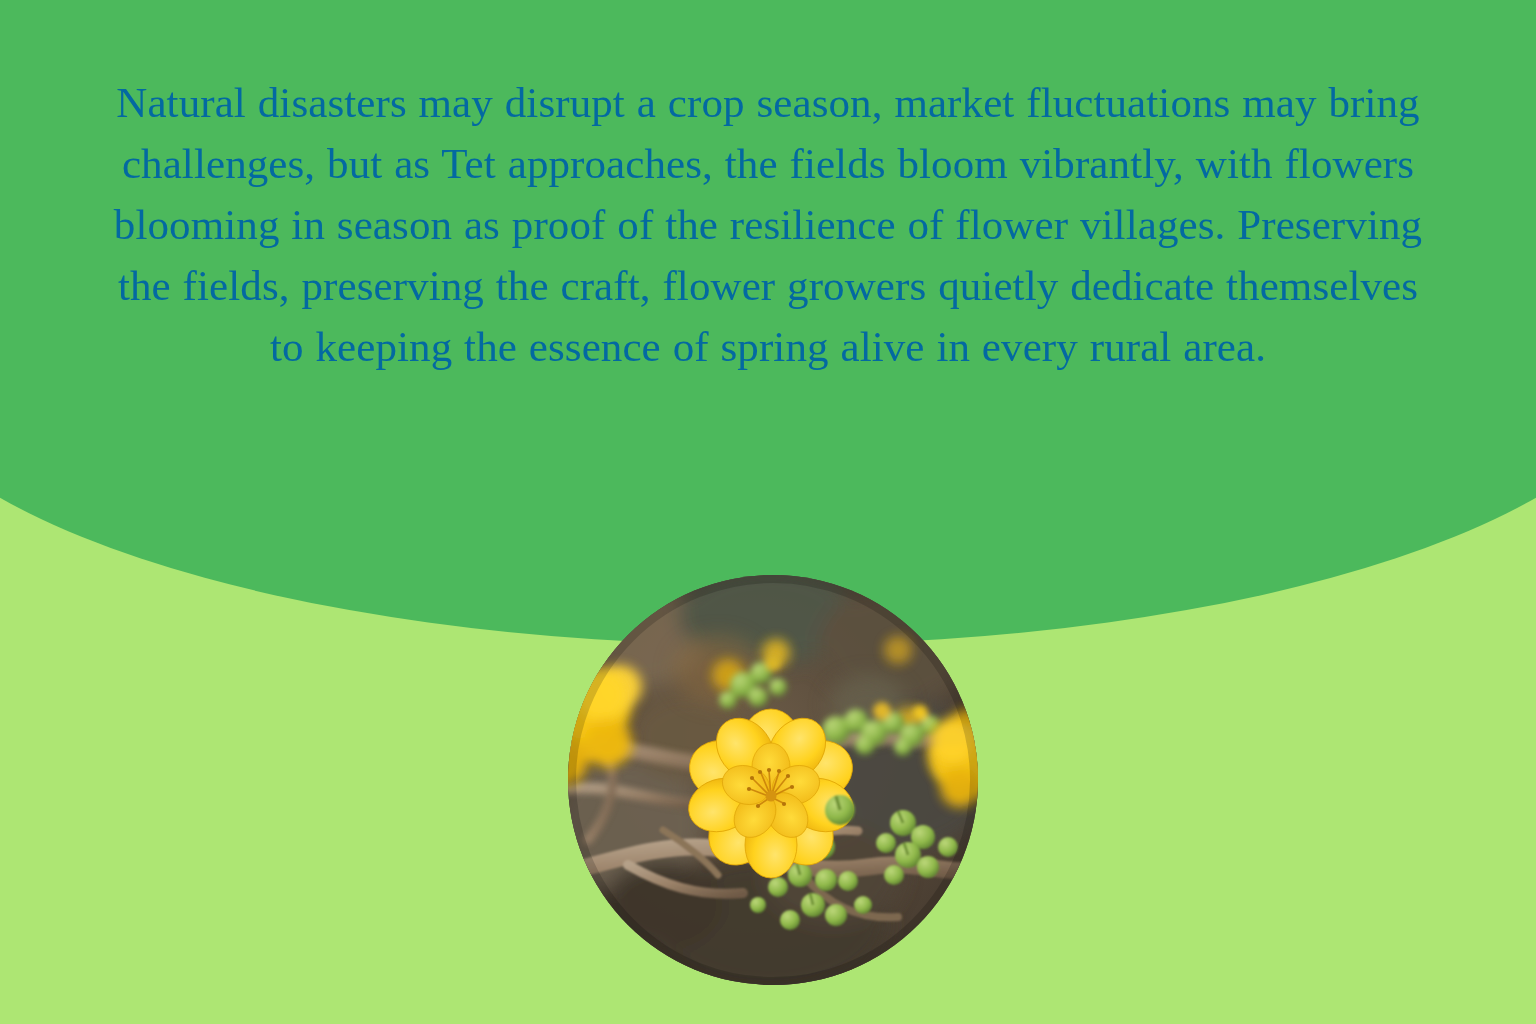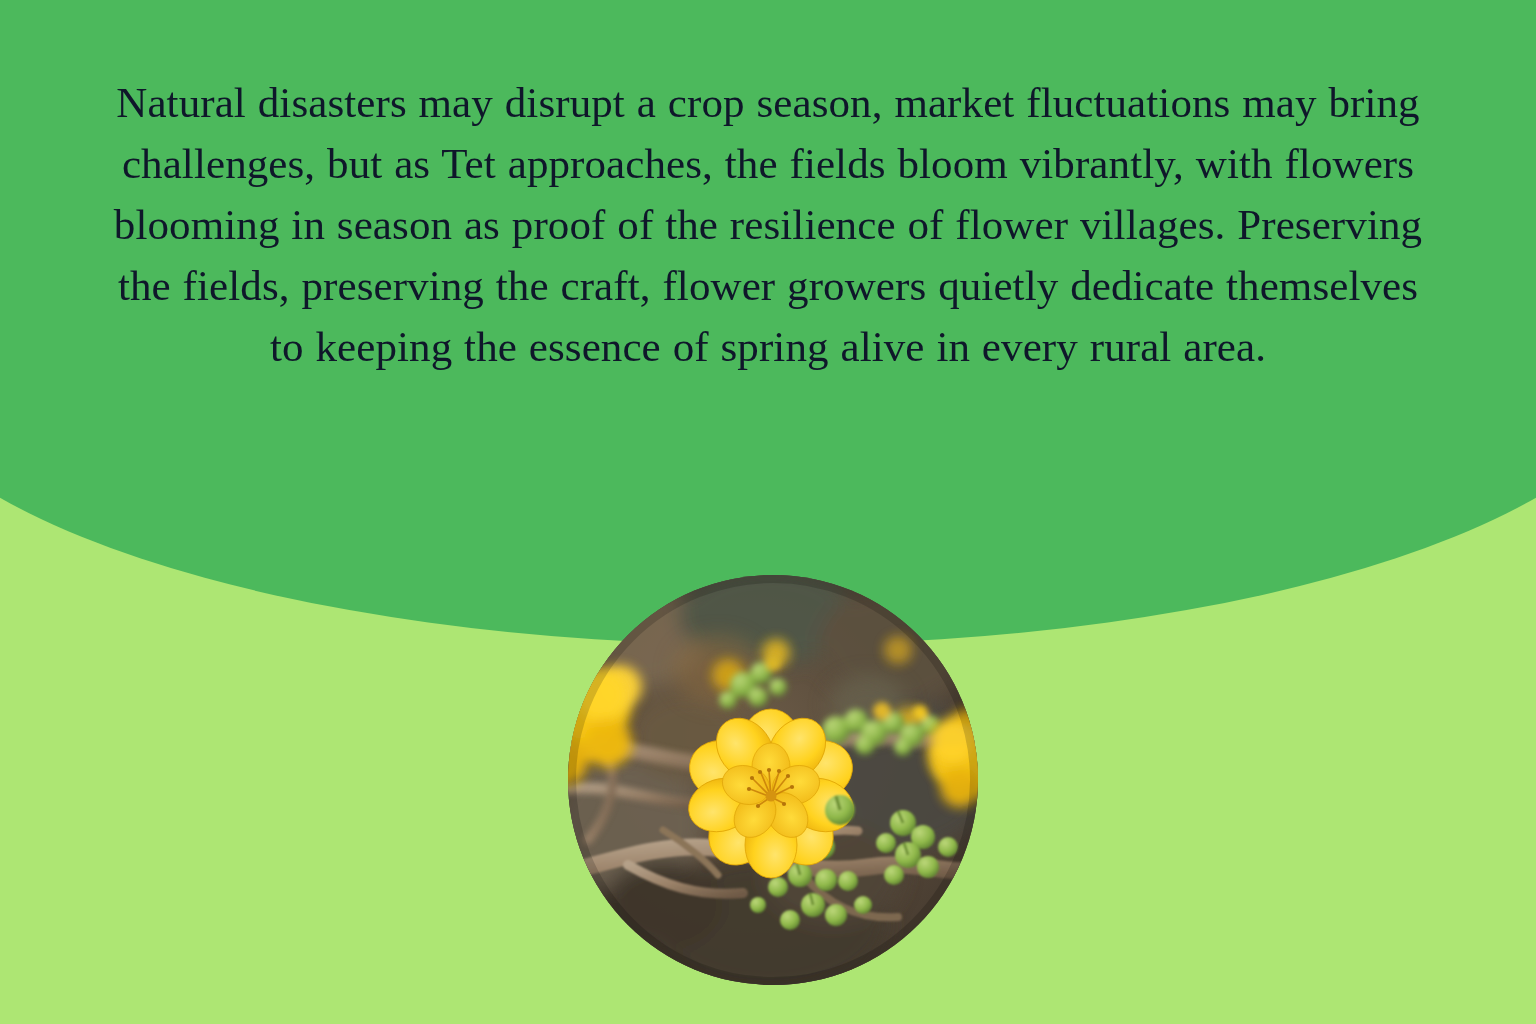--- a/index.html
+++ b/index.html
@@ -49,21 +49,21 @@
     top: 72px;
     width: 1536px;
     padding: 0 108px;
     text-align: center;
   }
 
   .quote-text {
     font-family: "Liberation Serif", "DejaVu Serif", serif;
     font-size: 43px;
     line-height: 61px;
-    color: #0f172a;
+    color: #0369a1;
     letter-spacing: 0.1px;
     word-spacing: 1px;
     text-rendering: optimizeLegibility;
   }
 
   
   .photo-circle {
     position: absolute;
     left: 568px;
     top: 575px;

